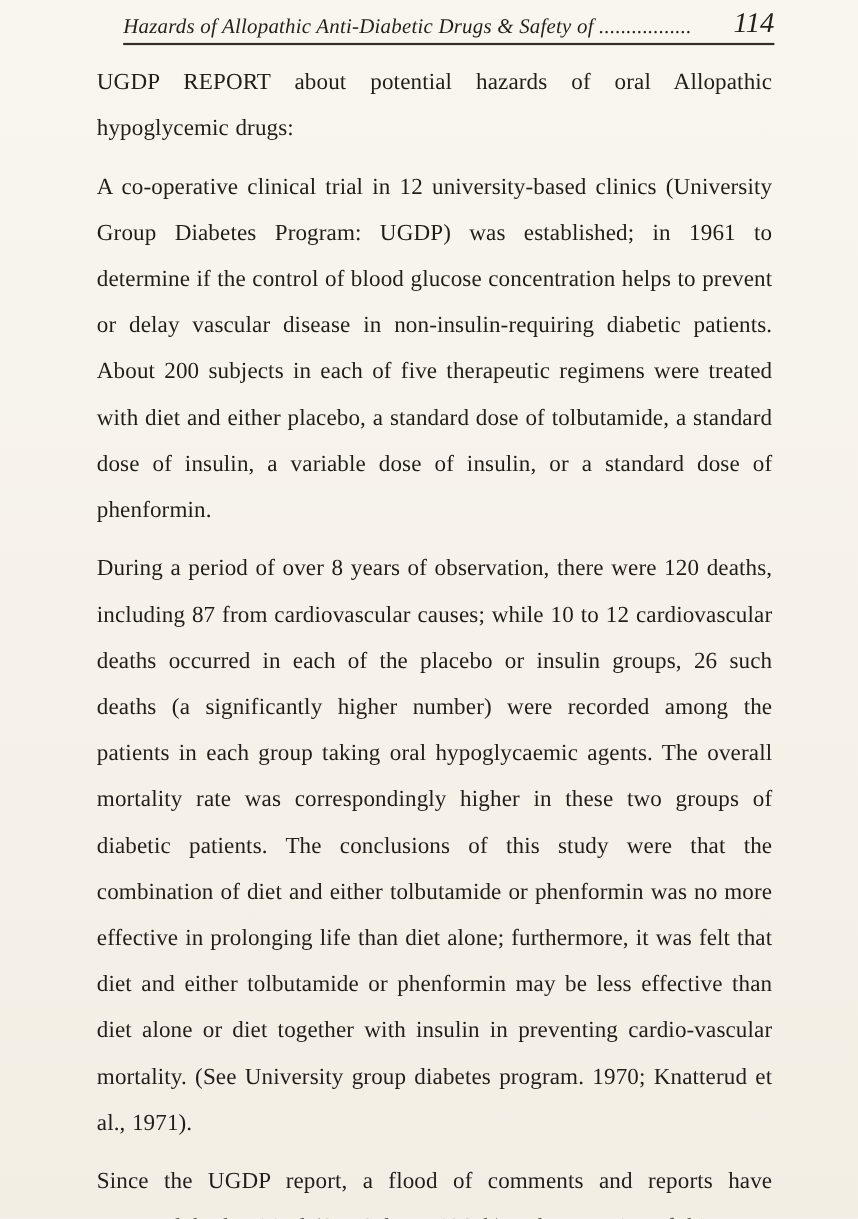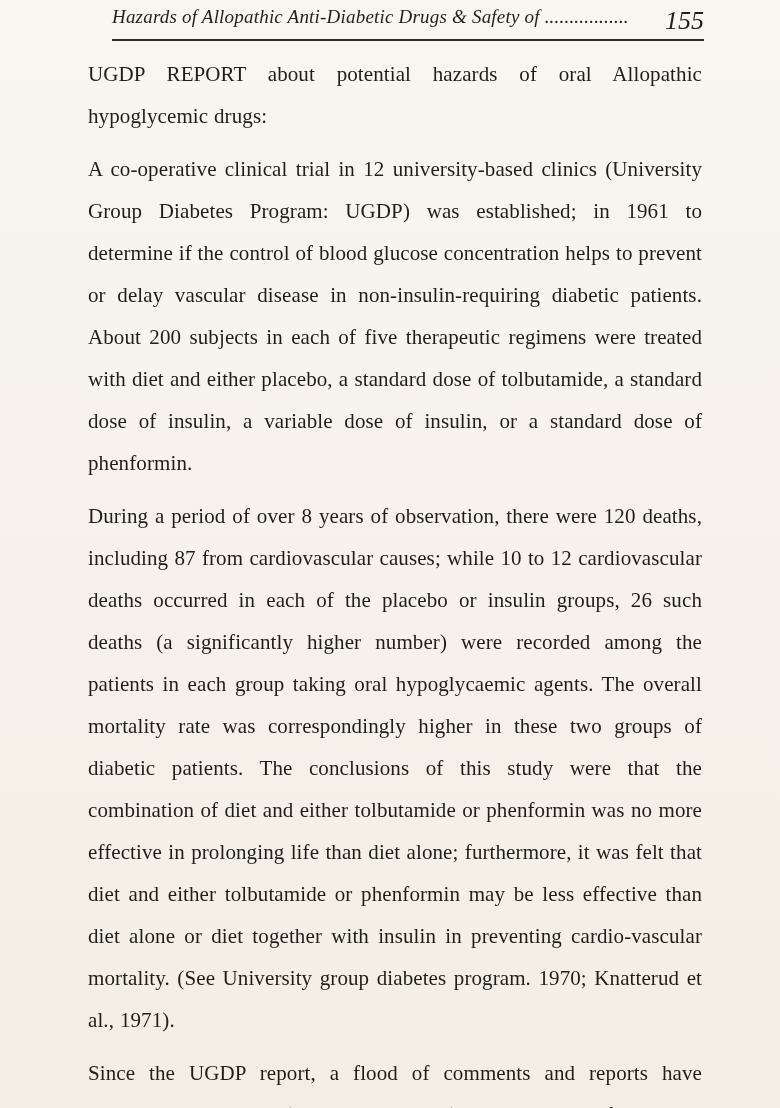--- a/index.html
+++ b/index.html
@@ -18,21 +18,21 @@
   .page {
     width: 100%;
     height: 100%;
     box-sizing: border-box;
     position: relative;
   }
   .header {
     margin: 6px 76px 0 112px;
     display: flex;
     justify-content: space-between;
-    align-items: flex-start;
+    align-items: flex-end;
     border-bottom: 2px solid #332d25;
     padding-bottom: 3px;
   }
   .header-title {
     font-style: italic;
     font-size: 19px;
     letter-spacing: 0.2px;
     color: #241f19;
     white-space: nowrap;
   }
@@ -54,21 +54,21 @@
     margin: 0 0 11px 0;
   }
 </style>
 </head>
 <body>
 
 <div class="page">
 
   <div class="header">
     <span class="header-title">Hazards of Allopathic Anti-Diabetic Drugs &amp; Safety of .................</span>
-    <span class="header-page-number">155</span>
+    <span class="header-page-number">114</span>
   </div>
 
   <div class="body-text">
     <p>UGDP REPORT about potential hazards of oral Allopathic hypoglycemic drugs:</p>
     <p>A co-operative clinical trial in 12 university-based clinics (University Group Diabetes Program: UGDP) was established; in 1961 to determine if the control of blood glucose concentration helps to prevent or delay vascular disease in non-insulin-requiring diabetic patients. About 200 subjects in each of five therapeutic regimens were treated with diet and either placebo, a standard dose of tolbutamide, a standard dose of insulin, a variable dose of insulin, or a standard dose of phenformin.</p>
     <p>During a period of over 8 years of observation, there were 120 deaths, including 87 from cardiovascular causes; while 10 to 12 cardiovascular deaths occurred in each of the placebo or insulin groups, 26 such deaths (a significantly higher number) were recorded among the patients in each group taking oral hypoglycaemic agents. The overall mortality rate was correspondingly higher in these two groups of diabetic patients. The conclusions of this study were that the combination of diet and either tolbutamide or phenformin was no more effective in prolonging life than diet alone; furthermore, it was felt that diet and either tolbutamide or phenformin may be less effective than diet alone or diet together with insulin in preventing cardio-vascular mortality. (See University group diabetes program. 1970; Knatterud et al., 1971).</p>
     <p>Since the UGDP report, a flood of comments and reports have appeared, both critical (See Seltzer, 1965b) and supportive of this</p>
   </div>
 
 </div>

